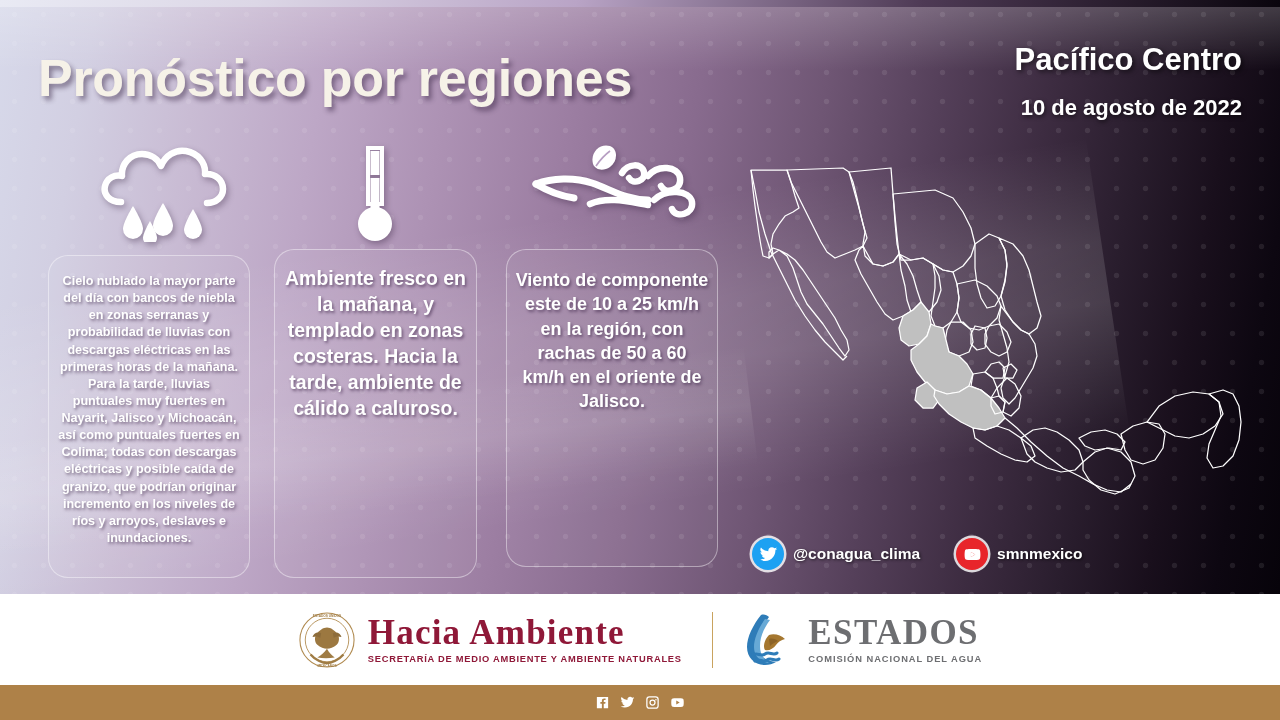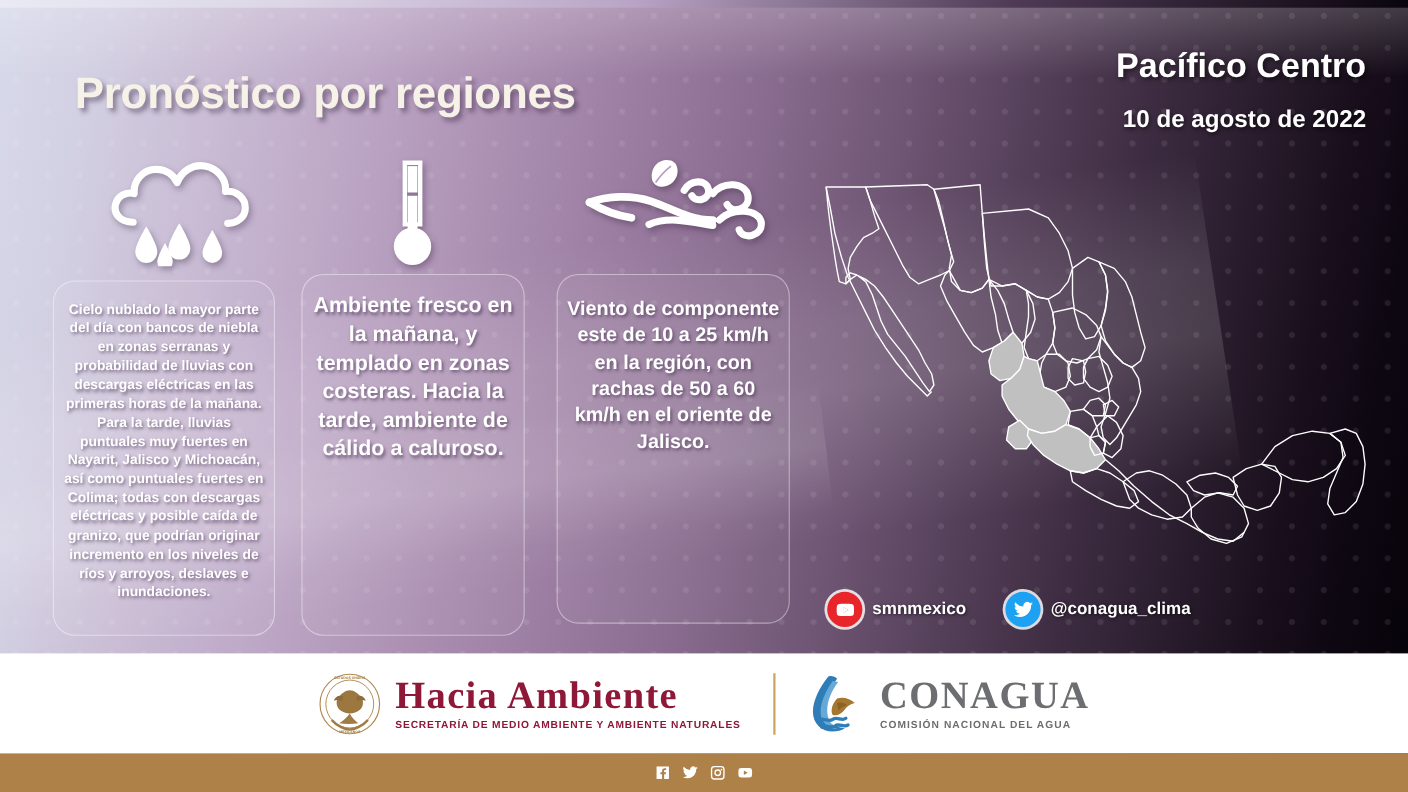--- a/index.html
+++ b/index.html
@@ -62,26 +62,25 @@
     pointer-events:none;
   }
   
   .bg-topstrip {
     position:absolute; left:0; top:0; width:1280px; height:7px;
     background:linear-gradient(100deg, #e9eaf4 0%, #dcd7e6 20%, #b9a4c6 45%, #4e3a55 72%, #0a050d 100%);
   }
 
   
   .title-main {
-    position:absolute; left:38px; top:63px;
-    font-size:40px; font-weight:bold; letter-spacing:-.3px;
+    position:absolute; left:38px; top:48px;
+    font-size:52px; font-weight:bold; letter-spacing:-.3px;
     color:#f6f2e8;
     text-shadow:3px 4px 5px rgba(40,20,50,.45);
     white-space:nowrap;
-    margin-left:30px;
   }
   .region-title {
     position:absolute; right:38px; top:42px;
     font-size:31px; font-weight:bold; color:#ffffff;
     text-shadow:2px 2px 5px rgba(0,0,0,.6);
     white-space:nowrap;
   }
   .region-date {
     position:absolute; right:38px; top:95px;
     font-size:22px; font-weight:bold; color:#ffffff;
@@ -365,35 +364,35 @@
                  L486 266 L484 252 Z"></path>
 
         <path d="M270 268 L282 278 L296 292 L312 306 L328 318 L344 326
                  L358 334 L372 340 L386 342 L396 334"></path>
       </g>
     </svg>
   </div>
 
   <div class="social-row">
     <div class="social-item">
+      <span class="sicon sicon-tw">
+        <svg viewBox="0 0 24 24" xmlns="http://www.w3.org/2000/svg">
+          <path d="M23 4.9a8.9 8.9 0 0 1-2.6.7 4.5 4.5 0 0 0 2-2.5 9 9 0 0 1-2.9 1.1A4.5 4.5 0 0 0 11.8 8 12.8 12.8 0 0 1 2.5 3.3a4.5 4.5 0 0 0 1.4 6 4.4 4.4 0 0 1-2-.6 4.5 4.5 0 0 0 3.6 4.4 4.5 4.5 0 0 1-2 .1 4.5 4.5 0 0 0 4.2 3.1A9 9 0 0 1 1 18.1a12.7 12.7 0 0 0 6.9 2c8.3 0 12.8-6.9 12.8-12.8v-.6A9 9 0 0 0 23 4.9z"></path>
+        </svg>
+      </span>
+      <span class="social-label">@conagua_clima</span>
+    </div>
+    <div class="social-item">
       <span class="sicon sicon-yt">
         <svg viewBox="0 0 24 24" xmlns="http://www.w3.org/2000/svg">
           <path d="M9.5 8.5v7l6-3.5-6-3.5z"></path>
           <path d="M21.6 7.2a2.5 2.5 0 0 0-1.8-1.8C18.2 5 12 5 12 5s-6.2 0-7.8.4a2.5 2.5 0 0 0-1.8 1.8A26 26 0 0 0 2 12a26 26 0 0 0 .4 4.8 2.5 2.5 0 0 0 1.8 1.8C5.8 19 12 19 12 19s6.2 0 7.8-.4a2.5 2.5 0 0 0 1.8-1.8A26 26 0 0 0 22 12a26 26 0 0 0-.4-4.8zM10 15.2V8.8L15.5 12 10 15.2z"></path>
         </svg>
       </span>
       <span class="social-label">smnmexico</span>
-    </div>
-    <div class="social-item">
-      <span class="sicon sicon-tw">
-        <svg viewBox="0 0 24 24" xmlns="http://www.w3.org/2000/svg">
-          <path d="M23 4.9a8.9 8.9 0 0 1-2.6.7 4.5 4.5 0 0 0 2-2.5 9 9 0 0 1-2.9 1.1A4.5 4.5 0 0 0 11.8 8 12.8 12.8 0 0 1 2.5 3.3a4.5 4.5 0 0 0 1.4 6 4.4 4.4 0 0 1-2-.6 4.5 4.5 0 0 0 3.6 4.4 4.5 4.5 0 0 1-2 .1 4.5 4.5 0 0 0 4.2 3.1A9 9 0 0 1 1 18.1a12.7 12.7 0 0 0 6.9 2c8.3 0 12.8-6.9 12.8-12.8v-.6A9 9 0 0 0 23 4.9z"></path>
-        </svg>
-      </span>
-      <span class="social-label">@conagua_clima</span>
     </div>
   </div>
 
   <div class="footer-white">
     <div class="logo-group">
       <span class="seal">
         <svg viewBox="0 0 60 62" xmlns="http://www.w3.org/2000/svg">
           <circle cx="30" cy="31" r="28" fill="none" stroke="#b08a4f" stroke-width="1.1"></circle>
           <circle cx="30" cy="31" r="22.5" fill="none" stroke="#b08a4f" stroke-width="0.9"></circle>
           <g fill="#a07c44" font-size="3.3" font-family="Liberation Sans, sans-serif" font-weight="bold">
@@ -427,21 +426,21 @@
 
           <path d="M26 24 C31 22 38 24 42 28 C38 29 35 31 33 34 C30 38 26 40 22 39
                    C20 36 21 29 26 24 Z" fill="#a5772f"></path>
           <path d="M26 28 C29 27 33 28 35 30 C32 31 29 33 27 35 Z" fill="#8c6327"></path>
 
           <path d="M10 44 C14 41 18 46 22 43 C26 40 30 45 34 42" fill="none" stroke="#2e7cb8" stroke-width="3" stroke-linecap="round"></path>
           <path d="M12 50 C16 47 20 52 24 49 C28 46 32 51 36 48" fill="none" stroke="#2e7cb8" stroke-width="3" stroke-linecap="round"></path>
         </svg>
       </span>
       <span class="cg-text">
-        <span class="cg-title">CONAGUA</span>
+        <span class="cg-title">ESTADOS</span>
         <span class="cg-sub">COMISIÓN NACIONAL DEL AGUA</span>
       </span>
     </div>
   </div>
 
   <div class="footer-bar">
     <span class="fbar-icon">
       <svg viewBox="0 0 24 24" xmlns="http://www.w3.org/2000/svg">
         <path d="M3 3h18v18H3V3zm11 18v-7h2.4l.4-2.8H14V9.4c0-.8.2-1.4 1.4-1.4h1.5V5.5c-.3 0-1.2-.1-2.2-.1-2.2 0-3.7 1.3-3.7 3.8v2H8.6V14H11v7h3z"></path>
       </svg>

